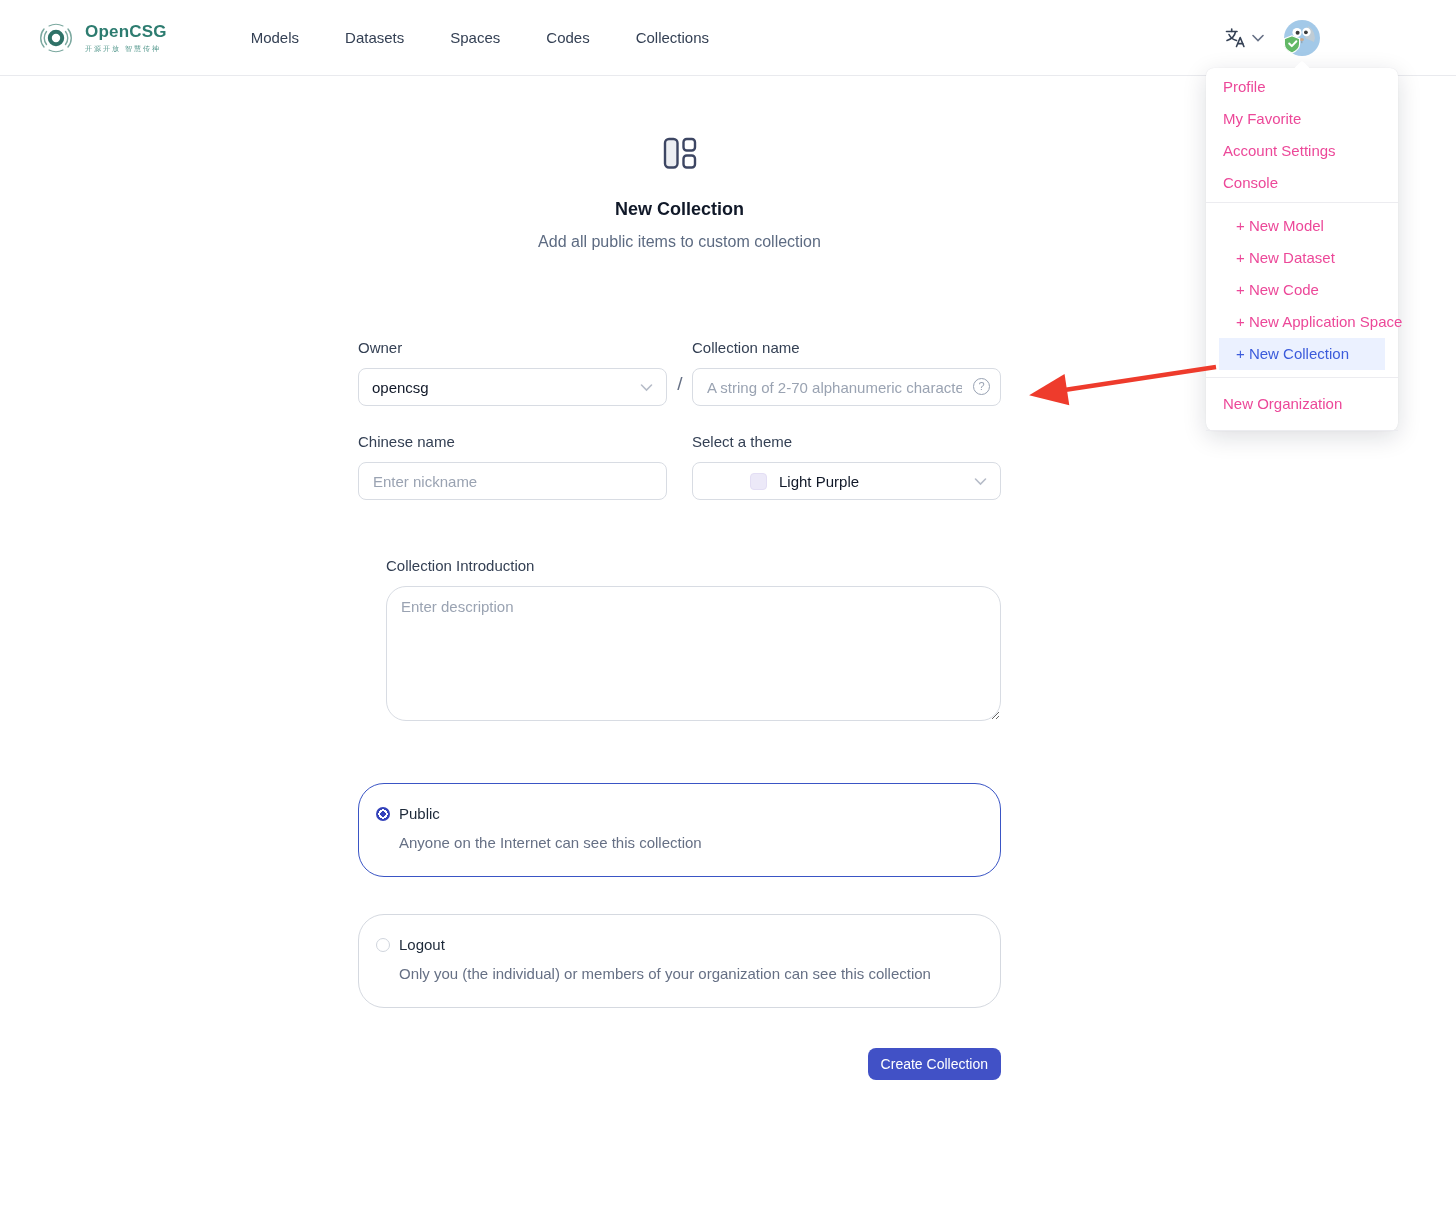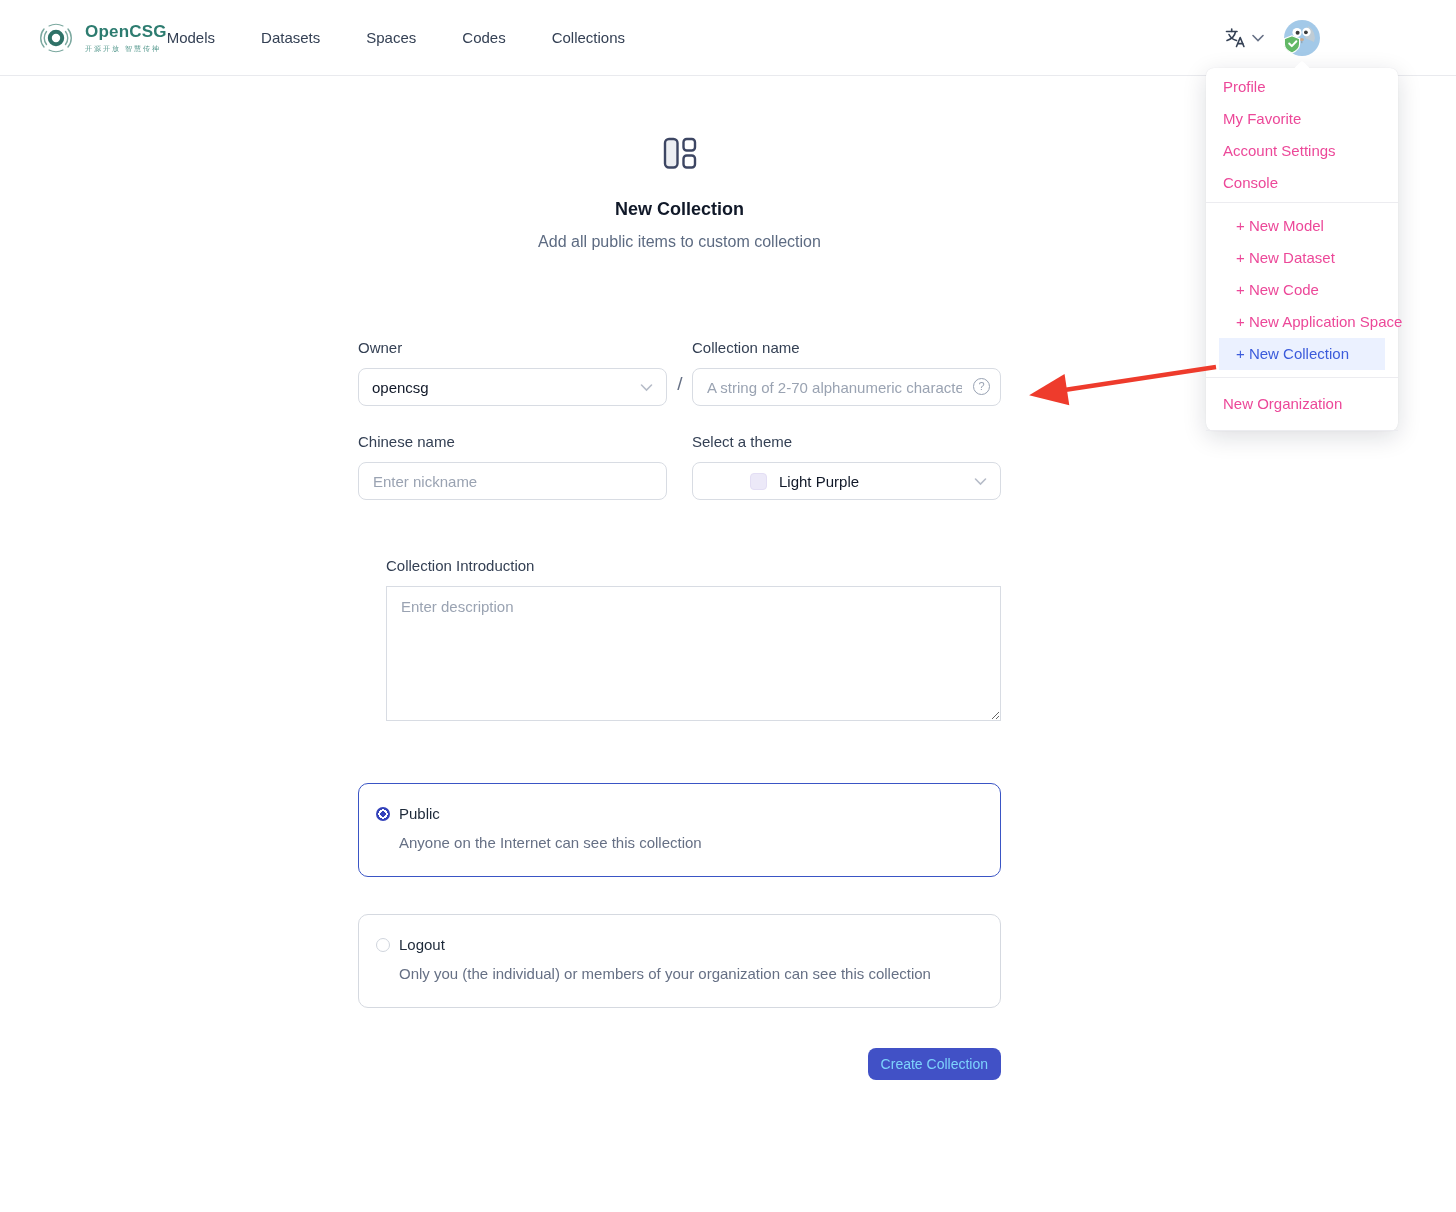--- a/index.html
+++ b/index.html
@@ -12,21 +12,21 @@
 
   
   .header {
     height:76px; display:flex; align-items:center;
     padding:0 36px; border-bottom:1px solid #e9eaee; background:#fff;
   }
   .brand { display:flex; align-items:center; gap:9px; cursor:pointer; }
   .brand-text { display:flex; flex-direction:column; line-height:1.1; }
   .brand-name { font-size:17px; font-weight:700; color:#2d7c70; letter-spacing:.2px; }
   .brand-tagline { font-size:7px; color:#4f958a; letter-spacing:2px; margin-top:3px; }
-  .nav { display:flex; gap:46px; }
+  .nav { display:flex; gap:46px; margin-left:84px; }
   .nav-item { font-size:15px; font-weight:500; color:#344054; cursor:pointer; white-space:nowrap; }
   .header-right { margin-left:auto; margin-right:100px; display:flex; align-items:center; gap:20px; }
   .lang-btn { display:flex; align-items:center; gap:6px; cursor:pointer; color:#344054; }
   .avatar-btn { position:relative; width:36px; height:36px; border-radius:50%; cursor:pointer; }
 
   
   .user-menu {
     position:absolute; left:1206px; top:68px; width:192px; background:#fff;
     border-radius:8px; box-shadow:0 6px 24px rgba(16,24,40,.14), 0 0 1px rgba(16,24,40,.12);
     z-index:10; font-size:15px;
@@ -68,42 +68,42 @@
   .help-icon {
     position:absolute; right:11px; top:10px; width:17px; height:17px; border:1.4px solid #98a2b3;
     border-radius:50%; color:#98a2b3; font-size:11px; line-height:14px; text-align:center; cursor:pointer;
   }
   .slash-sep { position:absolute; left:313px; top:34px; width:18px; text-align:center; font-size:19px; color:#667085; }
   .theme-left { display:flex; align-items:center; gap:12px;padding-left:44px; }
   .theme-swatch { width:17px; height:17px; border-radius:4px; border:1px solid #e3def4; }
 
   .intro-block { margin-top:57px;padding-left:28px; }
   .textarea {
-    width:100%; height:135px; border:1px solid #d8dce3; border-radius:0; padding:11px 14px;
+    width:100%; height:135px; border:1px solid #d8dce3; border-radius:20px; padding:11px 14px;
     font-size:15px; font-family:inherit; color:#101828; outline:none; resize:both;
   }
   .textarea::placeholder { color:#9aa3b2; }
 
   .vis-card {
-    width:100%; border:1px solid #d5d9e0; border-radius:10px; padding:21px 17px 0 17px; height:94px;
+    width:100%; border:1px solid #d5d9e0; border-radius:26px; padding:21px 17px 0 17px; height:94px;
     cursor:pointer; background:#fff;
   }
   .vis-card.selected { border-color:#3a55c5; }
   .vis-public { margin-top:58px; }
   .vis-private { margin-top:37px; }
   .vis-head { display:flex; align-items:center; gap:9px; }
   .radio { width:14px; height:14px; border-radius:50%; flex:none; }
   .radio.on { background:radial-gradient(circle,#3442ba 0 2.6px,#ffffff 2.6px 4.6px,#3442ba 4.6px 7px); }
   .radio.off { border:1px solid #d0d5dd; background:#fff; }
   .vis-label { font-size:15px; color:#1d2939; }
   .vis-desc { margin-top:12px; margin-left:23px; font-size:15px; color:#667085; }
 
   .submit-row { margin-top:40px; text-align:right; }
   .submit-btn {
-    display:inline-block; border:none; cursor:pointer; background:#4151c6; color:#7dd3fc;
+    display:inline-block; border:none; cursor:pointer; background:#4151c6; color:#ffffff;
     font-family:inherit; font-size:14px; height:32px; padding:0 13px; border-radius:8px; font-weight:500;
   }
 
   .icon-chevron { color:#98a2b3; }
 </style>
 </head>
 <body>
 
 <div class="header">
   <div class="brand">

